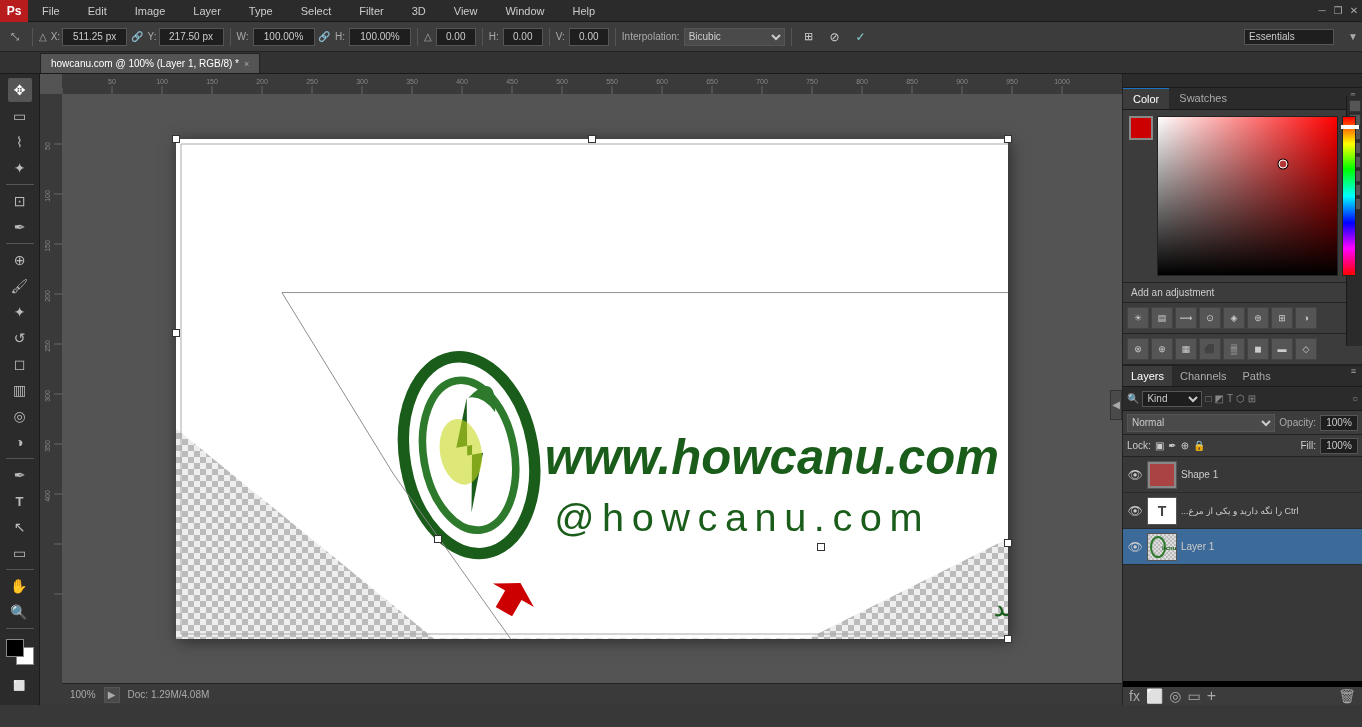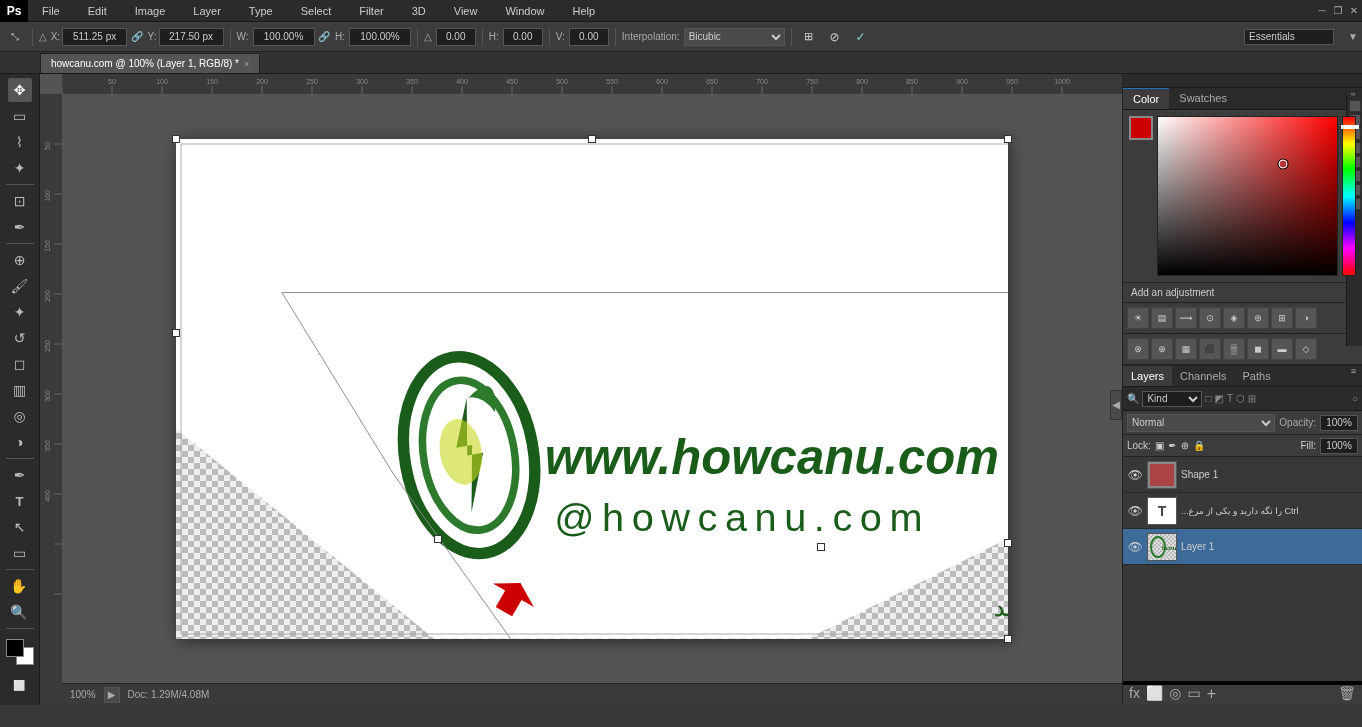--- a/index.html
+++ b/index.html
@@ -3,21 +3,21 @@
   <meta charset="utf-8">
   <style>
     * { margin: 0; padding: 0; box-sizing: border-box; }
     body { width: 1362px; height: 727px; overflow: hidden; background: #383838; font-family: 'Arial', sans-serif; font-size: 11px; color: #ccc; }
 
     
     #menubar {
       width: 100%; height: 22px; background: #2b2b2b; display: flex; align-items: center;
       border-bottom: 1px solid #1a1a1a;
     }
-    #menubar .app-icon { width: 28px; height: 22px; background: #000000; display: flex; align-items: center; justify-content: center; color: #fff; font-weight: bold; font-size: 12px; flex-shrink: 0; }
+    #menubar .app-icon { width: 28px; height: 22px; background: #b91c1c; display: flex; align-items: center; justify-content: center; color: #fff; font-weight: bold; font-size: 12px; flex-shrink: 0; }
     #menubar .menu-items { display: flex; align-items: center; flex: 1; }
     #menubar .menu-item { padding: 2px 14px; font-size: 11px; color: #ccc; cursor: pointer; text-align: center; }
     #menubar .window-controls { display: flex; margin-left: auto; }
     #menubar .win-btn { width: 16px; height: 22px; display: flex; align-items: center; justify-content: center; font-size: 10px; color: #aaa; cursor: pointer; }
 
     
     #optionsbar {
       width: 100%; height: 30px; background: #3c3c3c; display: flex; align-items: center; gap: 4px;
       padding: 0 4px; border-bottom: 1px solid #222; flex-shrink: 0;
     }
@@ -573,21 +573,21 @@
               </pattern>
               <rect width="28" height="26" fill="url(#check)"></rect>
               <ellipse cx="10" cy="13" rx="7" ry="10" fill="none" stroke="#2d7a2d" stroke-width="2"></ellipse>
               <text x="14" y="16" font-size="6" fill="#1a5c1a" font-family="Arial" font-weight="bold">hcnu</text>
             </svg>
           </div>
           <span class="layer-name">Layer 1</span>
         </div>
       </div>
 
-      <div style="height:24px;background:#3c3c3c;border-top:4px solid #000000;display:flex;align-items:flex-start;padding:0 6px;gap:6px;">
+      <div style="height:24px;background:#3c3c3c;border-top:6px solid #000000;display:flex;align-items:center;padding:0 6px;gap:6px;">
         <span style="font-size:14px;color:#aaa;cursor:pointer;" title="Add link">fx</span>
         <span style="font-size:14px;color:#aaa;cursor:pointer;" title="Add layer mask">⬜</span>
         <span style="font-size:14px;color:#aaa;cursor:pointer;" title="New fill/adjustment">◎</span>
         <span style="font-size:14px;color:#aaa;cursor:pointer;" title="New group">▭</span>
         <span style="font-size:16px;color:#aaa;cursor:pointer;" title="New layer">+</span>
         <span style="font-size:14px;color:#aaa;cursor:pointer;margin-left:auto;" title="Delete layer">🗑</span>
       </div>
     </div>
 
   </div>

